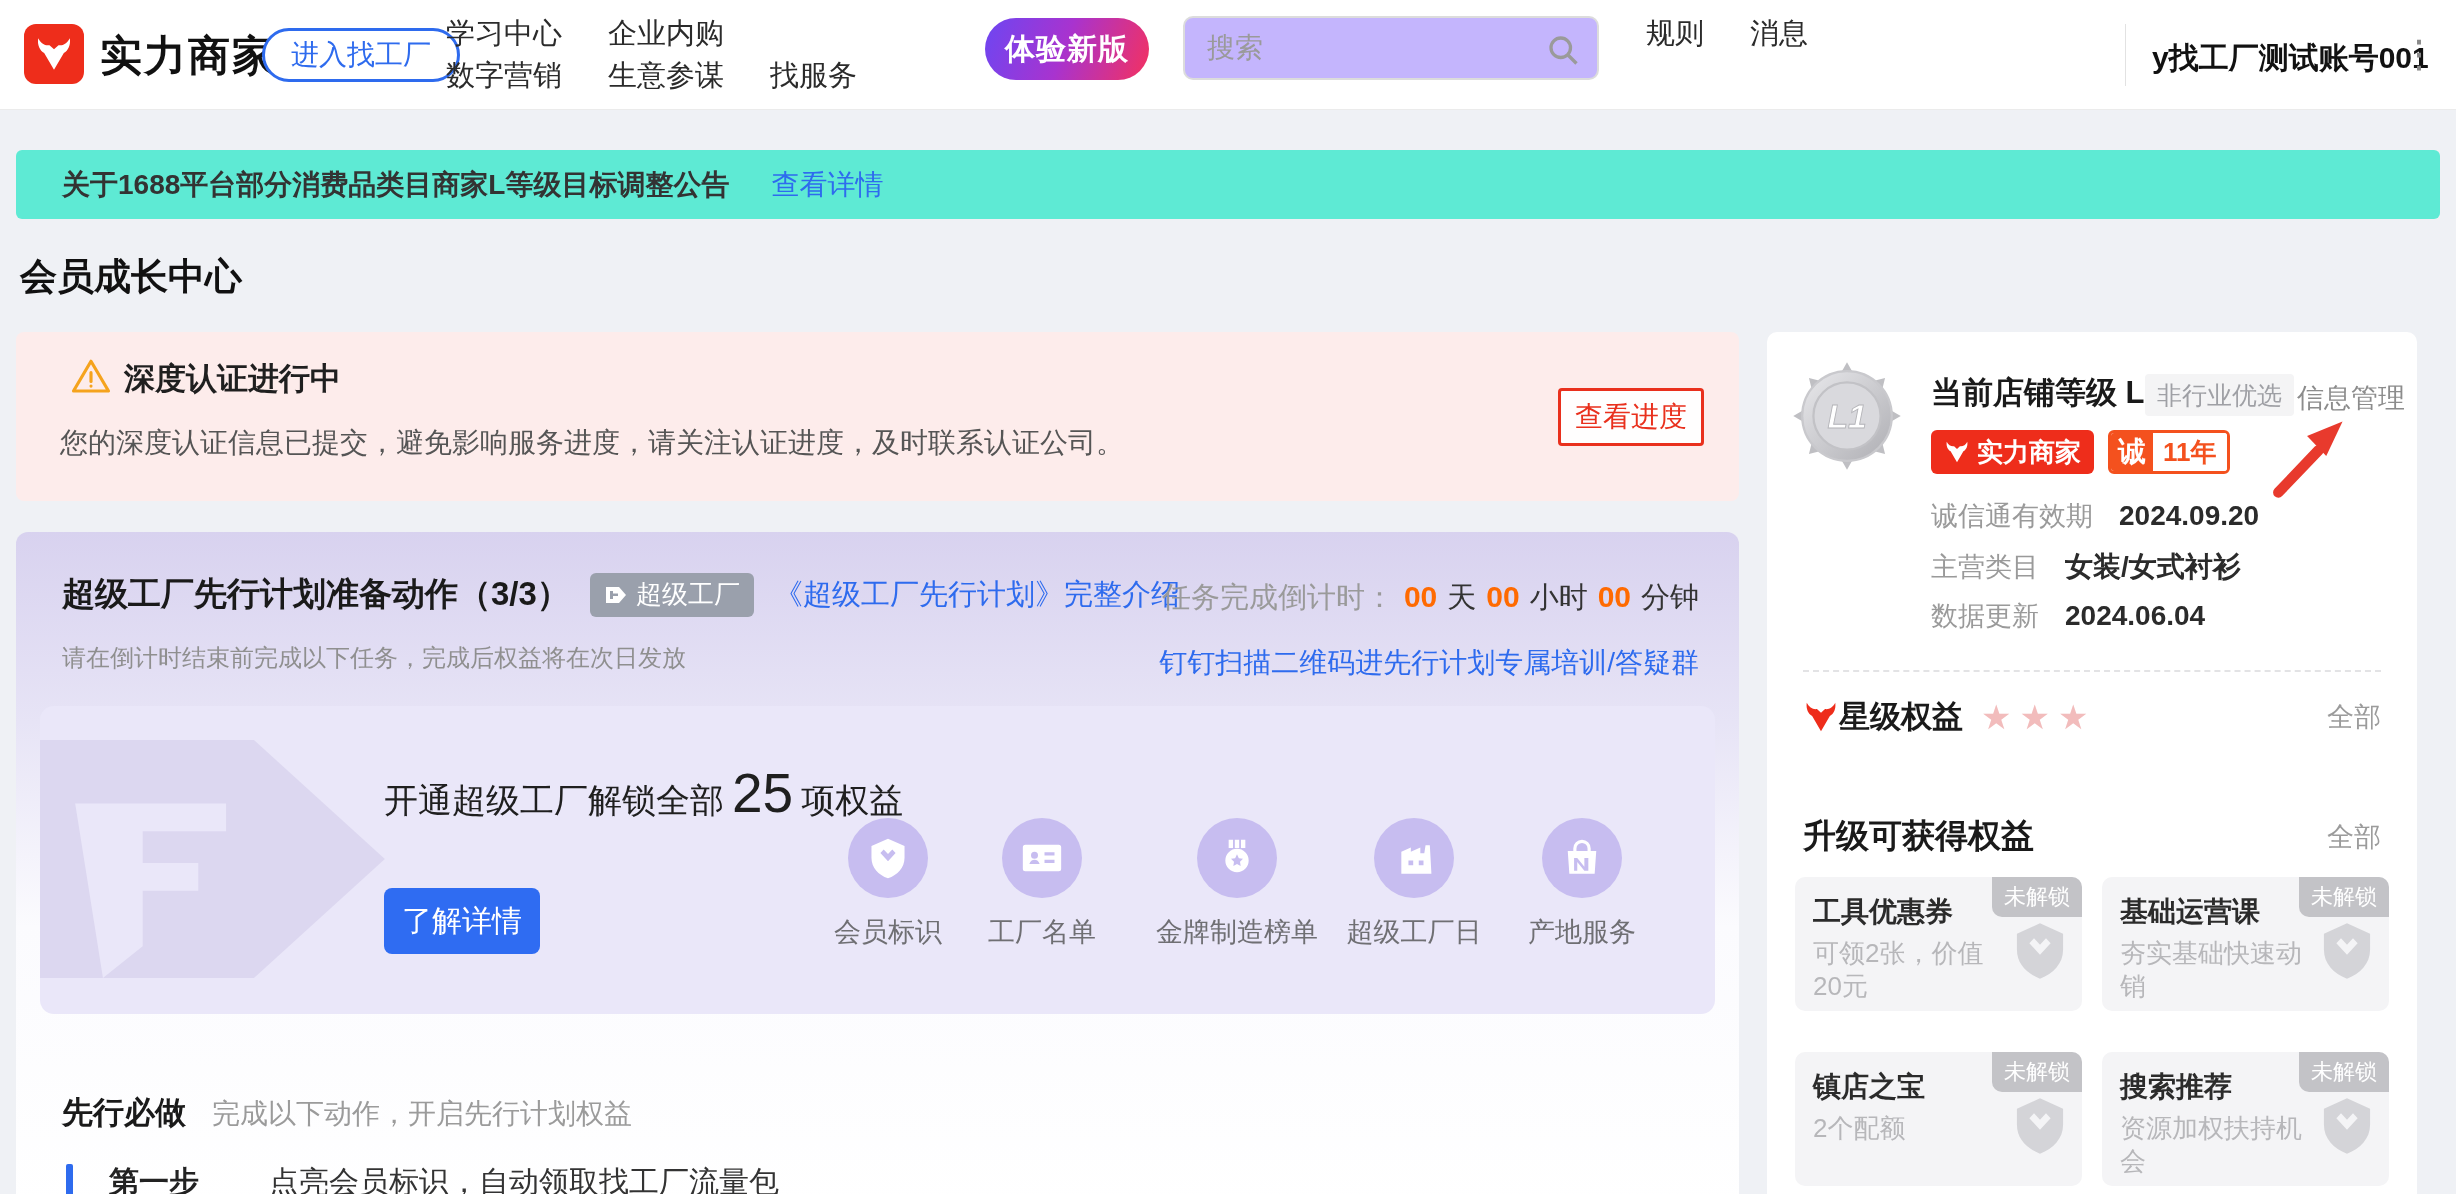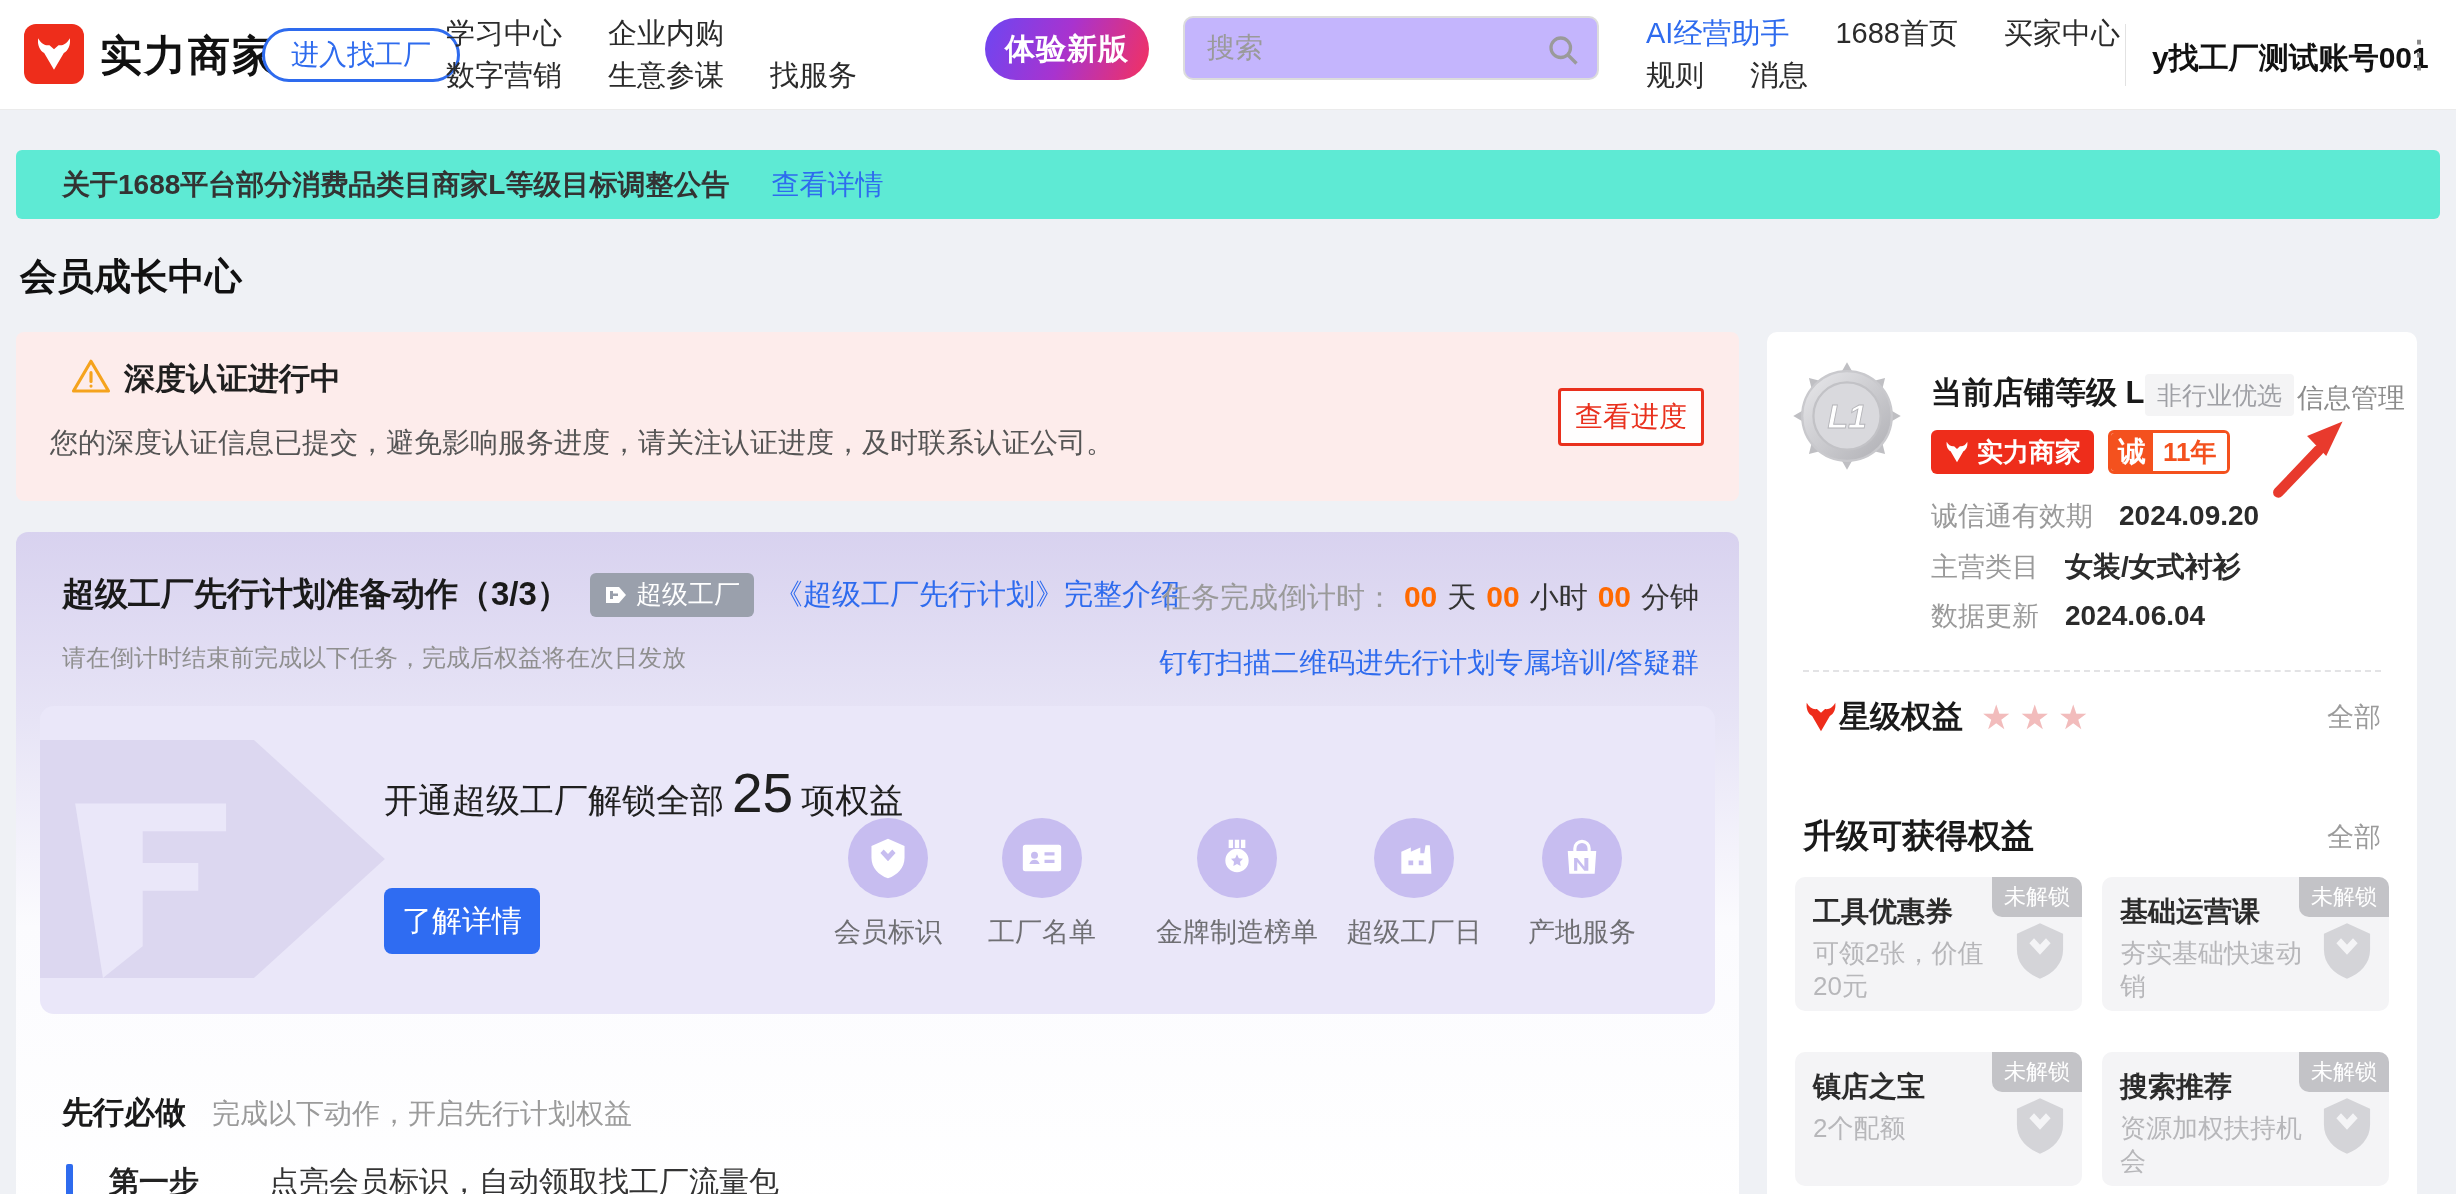--- a/index.html
+++ b/index.html
@@ -37,21 +37,21 @@
   .notice { position:absolute; left:16px; top:150px; width:2424px; height:69px; background:#5eead4; border-radius:6px; display:flex; align-items:center; padding-left:46px; }
   .notice .txt { font-size:28px; font-weight:600; color:#333; }
   .notice .lnk { font-size:28px; color:#2e6bee; margin-left:42px; cursor:pointer; }
 
   .page-title { position:absolute; left:20px; top:252px; font-size:37px; font-weight:700; color:#111; }
 
   
   .alert { position:absolute; left:16px; top:332px; width:1723px; height:169px; background:#fdeceb; border-radius:8px; }
   .alert .warn { position:absolute; left:54px; top:24px; }
   .alert .ttl { position:absolute; left:108px; top:26px; font-size:31px; font-weight:700; color:#1f1f1f; }
-  .alert .body { position:absolute; left:34px; top:92px; font-size:28px; color:#555; }
+  .alert .body { position:absolute; left:44px; top:92px; font-size:28px; color:#555; }
   .alert .btn { position:absolute; left:1542px; top:56px; width:146px; height:58px; background:#fffefe; border:3px solid #e9301d; border-radius:4px; color:#e9301d; font-size:28px; display:flex; align-items:center; justify-content:center; cursor:pointer; }
 
   
   .plan { position:absolute; left:16px; top:532px; width:1723px; height:680px; border-radius:12px;
     background:linear-gradient(180deg,#d8d2ef 0%,#e7e4f6 28%,#fbfbfe 58%,#ffffff 100%); }
   .plan .trow { position:absolute; left:46px; top:40px; display:flex; align-items:center; gap:20px; }
   .plan .ttl { font-size:33px; font-weight:700; color:#1a1a1a; }
   .sf-badge { height:44px; background:#9aa0ac; border-radius:6px; color:#fff; font-size:26px; display:flex; align-items:center; gap:8px; padding:0 14px; }
   .plan .intro { font-size:29px; color:#2e6bee; cursor:pointer; }
   .cd { position:absolute; right:40px; top:46px; font-size:29px; color:#9a9a9a; display:flex; align-items:baseline; gap:10px; }
@@ -156,25 +156,20 @@
   </div>
   <div class="newver">体验新版</div>
   <div class="search">
     <input placeholder="搜索" style="">
     <svg width="36" height="36" viewBox="0 0 24 24" fill="none" stroke="#9a9a9a" stroke-width="2.2">
         <circle cx="10.5" cy="10.5" r="6.5"></circle>
         <line x1="15.5" y1="15.5" x2="21" y2="21"></line>
       </svg>
   </div>
   <div class="rlinks">
-    <div class="nav-row">
-      <span class="link-blue">AI经营助手</span>
-      <span>1688首页</span>
-      <span>买家中心</span>
-    </div>
     <div class="nav-row">
       <span>规则</span>
       <span>消息</span>
     </div>
   </div>
   <div class="hdr-div"></div>
   <div class="account">y找工厂测试账号001</div>
   <div class="more">⋮</div>
 </div>
 

